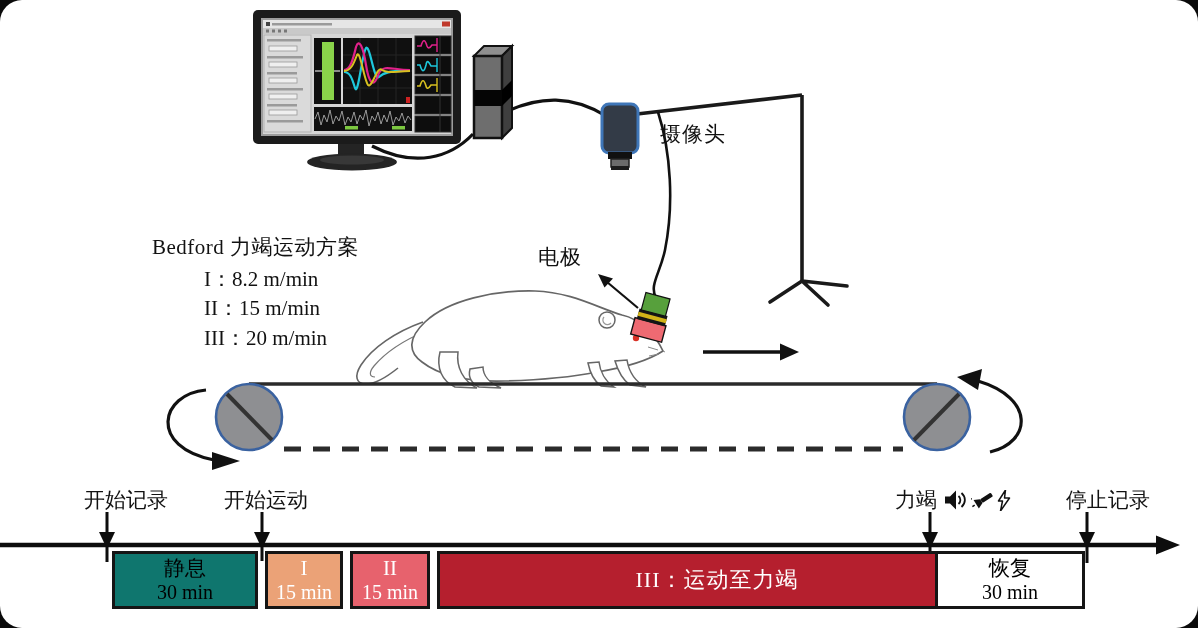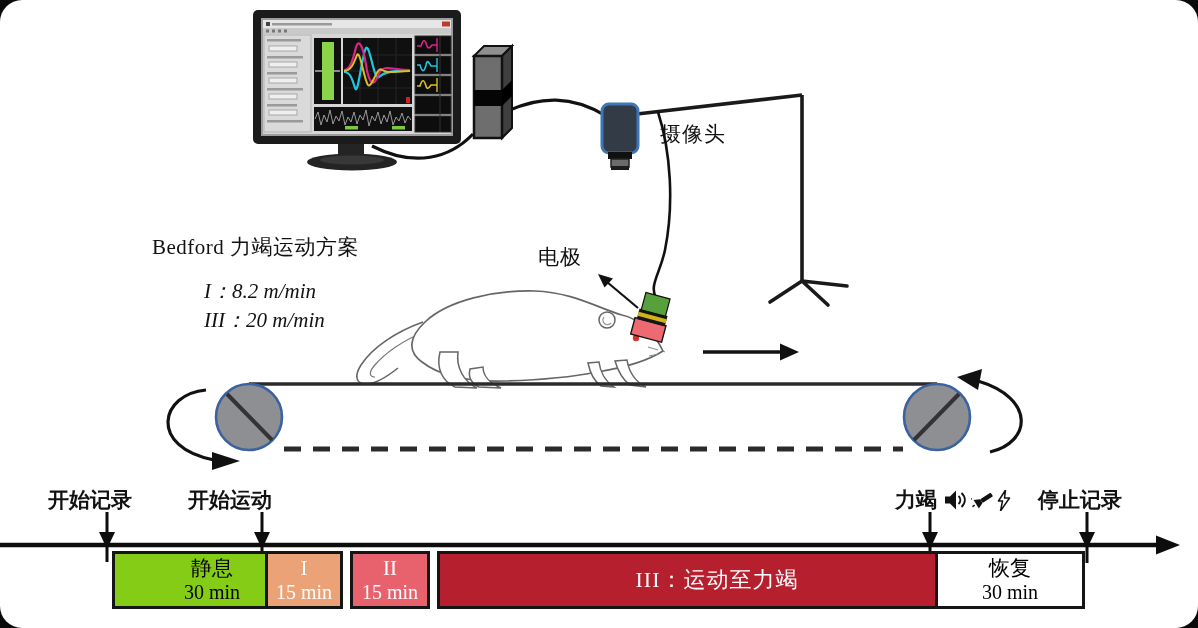--- a/index.html
+++ b/index.html
@@ -6,23 +6,23 @@
   .stage{
     position:relative;width:1198px;height:628px;background:#ffffff;
     border-radius:22px;overflow:hidden;
     font-family:"Liberation Serif","DejaVu Serif",serif;color:#111;
   }
   .art{position:absolute;left:0;top:0;}
   .label{position:absolute;font-size:21px;letter-spacing:1px;white-space:nowrap;}
   .camera-label{left:660px;top:120px;}
   .electrode-label{left:538px;top:243px;text-align:center;}
   .protocol{position:absolute;left:152px;top:237px;font-size:21px;line-height:1.0;}
-  .protocol-title{margin-bottom:20px;letter-spacing:.5px;}
-  .protocol-item{margin-left:52px;margin-top:3px;line-height:1.25;font-style:italic;}
-  .event{position:absolute;top:486px;font-size:21px;text-align:left;white-space:nowrap;font-weight:bold;}
+  .protocol-title{margin-bottom:8px;letter-spacing:.5px;}
+  .protocol-item{margin-left:52px;margin-top:3px;line-height:1.25;}
+  .event{position:absolute;top:486px;font-size:21px;text-align:right;white-space:nowrap;}
   .event-0{left:48px;width:120px;}
   .event-1{left:188px;width:120px;}
   .event-2{left:895px;display:flex;align-items:center;gap:3px;}
   .event-3{left:1038px;width:112px;}
   .stim-icons{display:flex;align-items:center;gap:2px;margin-left:5px;}
   .phase{
     position:absolute;top:551px;height:52px;border:3px solid #151515;
     display:flex;flex-direction:column;align-items:center;justify-content:center;
     line-height:1.12;text-align:center;
   }
@@ -237,20 +237,21 @@
       </g>
     </g>
   </svg>
 
   <div class="label camera-label">摄像头</div>
   <div class="label electrode-label">电极</div>
 
   <div class="protocol">
     <div class="protocol-title">Bedford 力竭运动方案</div>
     <div class="protocol-item">I：8.2 m/min</div>
+    <div class="protocol-item">II：15 m/min</div>
     <div class="protocol-item">III：20 m/min</div>
   </div>
 
   <div class="event event-0">开始记录</div>
   <div class="event event-2">
     <span>力竭</span>
     <span class="stim-icons">
       <svg width="24" height="20" viewBox="0 0 24 20">
         <polygon points="0,6.5 5,6.5 11,0.5 11,19.5 5,13.5 0,13.5" fill="#111"></polygon>
         <path d="M 13.5 6 C 16 8, 16 12, 13.5 14" fill="none" stroke="#111" stroke-width="1.8"></path>
@@ -266,21 +267,21 @@
       <svg width="14" height="21" viewBox="0 0 14 21">
         <polygon points="8.5,0 1.5,11 5.5,11 3.5,21 12.5,8 7.5,8" fill="#fff" stroke="#111" stroke-width="1.5" stroke-linejoin="round"></polygon>
       </svg>
     </span>
   </div>
 
   <div class="event event-1">开始运动</div>
 
   <div class="event event-3">停止记录</div>
 
-  <div class="phase phase-0" style="background: #84cc16; color: rgb(0, 0, 0); padding-left: 27px;">
+  <div class="phase phase-0" style="background: #0f766e; color: rgb(0, 0, 0);">
     <div class="phase-name">静息</div>
     <div class="phase-dur">30 min</div>
   </div>
   <div class="phase phase-1" style="background: rgb(235, 162, 119); color: rgb(255, 255, 255);">
     <div class="phase-name">I</div>
     <div class="phase-dur">15 min</div>
   </div>
   <div class="phase phase-2" style="background: rgb(231, 98, 109); color: rgb(255, 255, 255);">
     <div class="phase-name">II</div>
     <div class="phase-dur">15 min</div>

